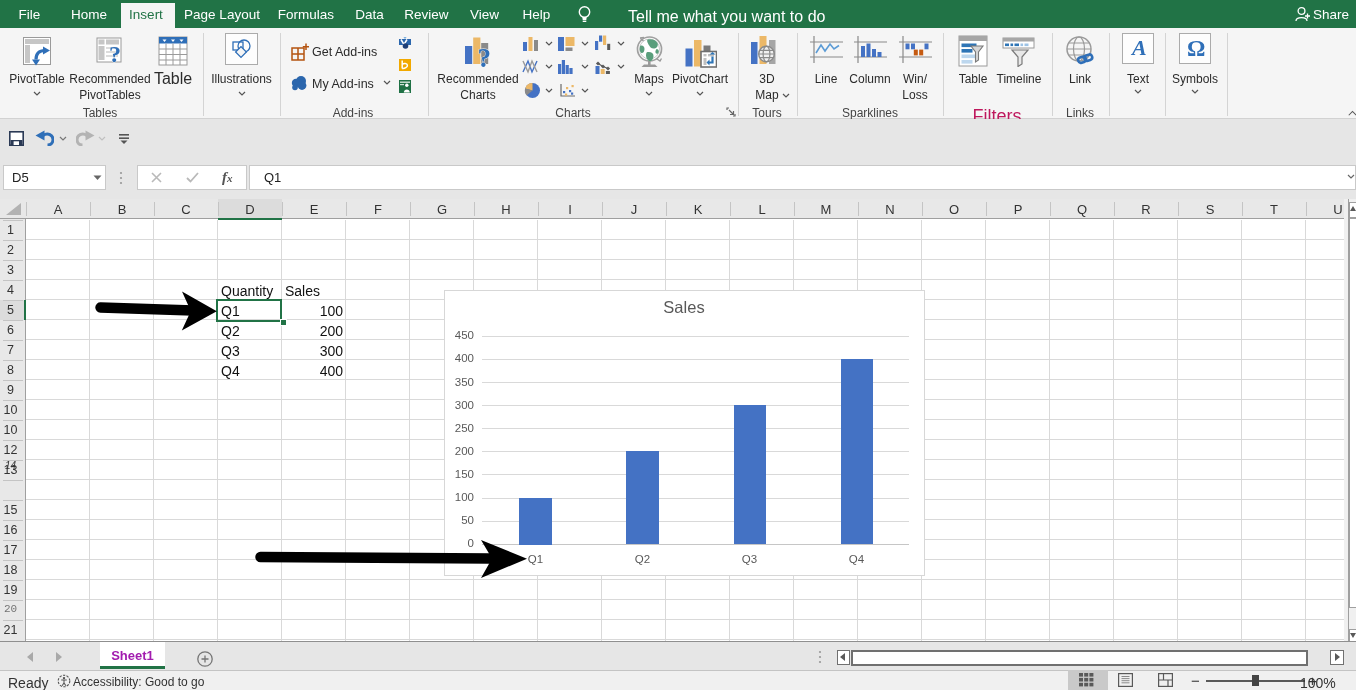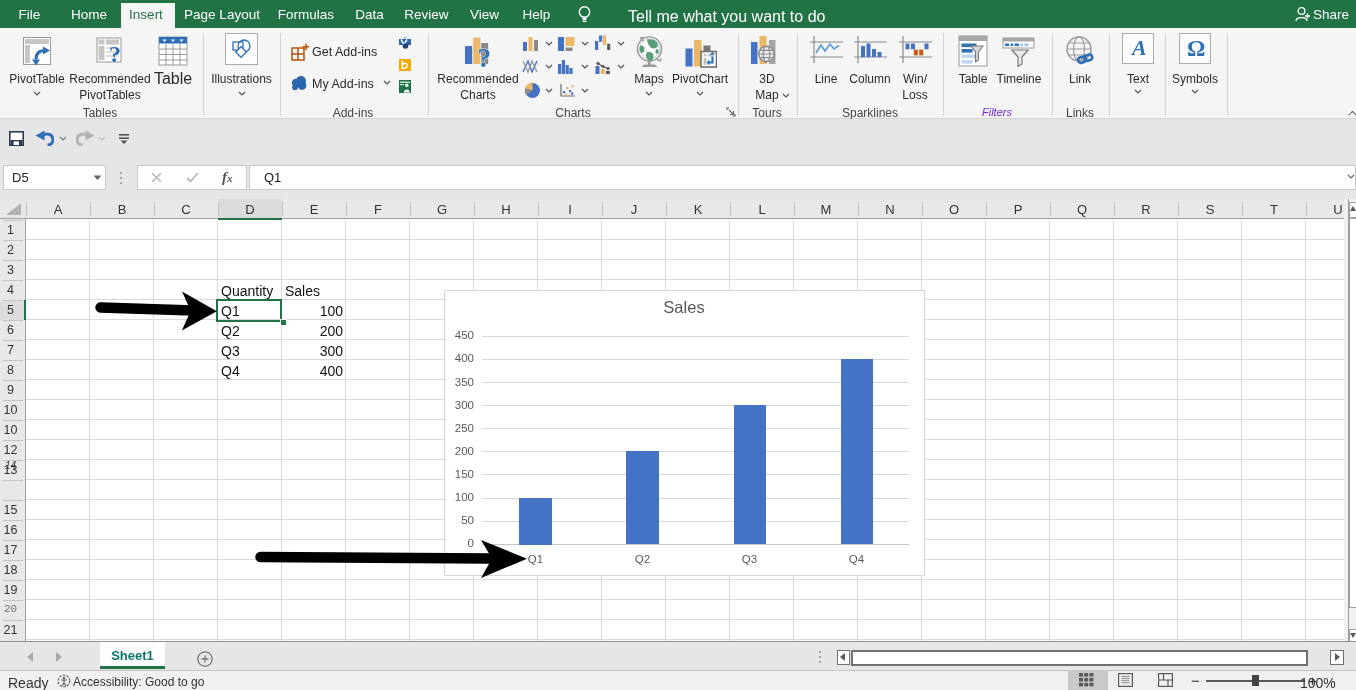--- a/index.html
+++ b/index.html
@@ -41,21 +41,21 @@
 <div class="ab" style="left:943px;top:33px;width:1px;height:83px;background:#d4d4d4;"></div>
 <div class="ab" style="left:1052px;top:33px;width:1px;height:83px;background:#d4d4d4;"></div>
 <div class="ab" style="left:1108.5px;top:33px;width:1px;height:83px;background:#d4d4d4;"></div>
 <div class="ab" style="left:1164.5px;top:33px;width:1px;height:83px;background:#d4d4d4;"></div>
 <div class="ab" style="left:1226.5px;top:33px;width:1px;height:83px;background:#d4d4d4;"></div>
 <div class="ab ct" style="left:40px;top:105.5px;width:120px;font-size:12px;color:#444;">Tables</div>
 <div class="ab ct" style="left:293px;top:105.5px;width:120px;font-size:12px;color:#444;">Add-ins</div>
 <div class="ab ct" style="left:513px;top:105.5px;width:120px;font-size:12px;color:#444;">Charts</div>
 <div class="ab ct" style="left:707px;top:105.5px;width:120px;font-size:12px;color:#444;">Tours</div>
 <div class="ab ct" style="left:810px;top:105.5px;width:120px;font-size:12px;color:#444;">Sparklines</div>
-<div class="ab ct" style="left:937px;top:105.5px;width:120px;font-size:11px;color:#6d28d9;font-style:italic;">Filters</div>
+<div class="ab ct" style="left:937px;top:105.5px;width:120px;font-size:18px;color:#be185d;">Filters</div>
 <div class="ab ct" style="left:1020px;top:105.5px;width:120px;font-size:12px;color:#444;">Links</div>
 <svg class="ab" style="left:22px;top:36px;" width="30" height="30" viewBox="0 0 30 30">
 <rect x="1.5" y="1.5" width="27" height="27" fill="#fff" stroke="#9a9a9a"></rect>
 <rect x="3" y="3" width="24" height="5" fill="#c6c6c6"></rect>
 <rect x="3" y="9" width="5" height="18" fill="#c6c6c6"></rect>
 <path d="M14 23.5 C14 17 18 14.5 23 14.5" fill="none" stroke="#2f6fb8" stroke-width="3.2"></path>
 <path d="M21 10.5 L28 14.5 L21 18.5 Z" fill="#2f6fb8"></path>
 <path d="M10 23.5 L18 23.5 L14 29.5 Z" fill="#2f6fb8"></path>
 </svg>
 <div class="ab ct" style="left:-33px;top:71px;width:140px;font-size:12px;color:#2b2b2b;line-height:16.3px;">PivotTable</div>
@@ -529,21 +529,21 @@
     <path d="M0 0 L3 5 L6 0 Z" fill="#595959"></path>
   </svg>
 <div class="ab" style="left:0;top:641px;width:1356px;height:29px;background:#e6e6e6;border-top:1px solid #8f8f8f;box-sizing:border-box;"></div>
 <svg class="ab" style="left:26px;top:652px;" width="8" height="10" viewBox="0 0 8 10">
     <path d="M7 0 L1 5 L7 10 Z" fill="#a9a9a9"></path>
   </svg>
 <svg class="ab" style="left:55px;top:652px;" width="8" height="10" viewBox="0 0 8 10">
     <path d="M1 0 L7 5 L1 10 Z" fill="#a9a9a9"></path>
   </svg>
 <div class="ab" style="left:100px;top:642px;width:65px;height:24px;background:#fff;border-bottom:3px solid #217346;box-sizing:content-box;"></div>
-<div class="ab ct" style="left:100px;top:648px;width:65px;font-size:13px;font-weight:bold;color:#0f766e;">Sheet1</div>
+<div class="ab ct" style="left:100px;top:648px;width:65px;font-size:13px;font-weight:bold;color:#a21caf;">Sheet1</div>
 <svg class="ab" style="left:197px;top:651px;" width="16" height="16" viewBox="0 0 16 16">
 <circle cx="8" cy="8" r="7.2" fill="none" stroke="#767676" stroke-width="1.3"></circle>
 <path d="M8 4.5 L8 11.5 M4.5 8 L11.5 8" stroke="#767676" stroke-width="1.3"></path>
   </svg>
 <svg class="ab" style="left:818px;top:650px;" width="4" height="14" viewBox="0 0 4 14">
 <circle cx="2" cy="2" r="1.1" fill="#999"></circle>
     <circle cx="2" cy="7" r="1.1" fill="#999"></circle>
     <circle cx="2" cy="12" r="1.1" fill="#999"></circle>
   </svg>
 <div class="ab" style="left:836.5px;top:650px;width:13.5px;height:15px;background:#fff;border:1px solid #707070;box-sizing:border-box;"></div>

